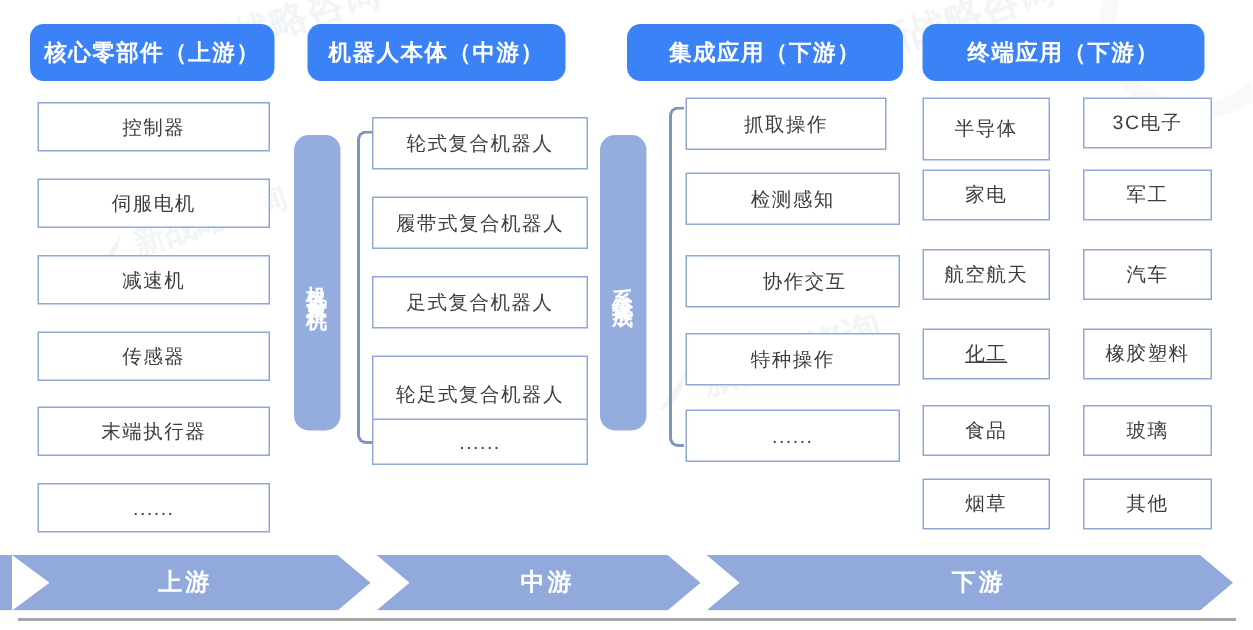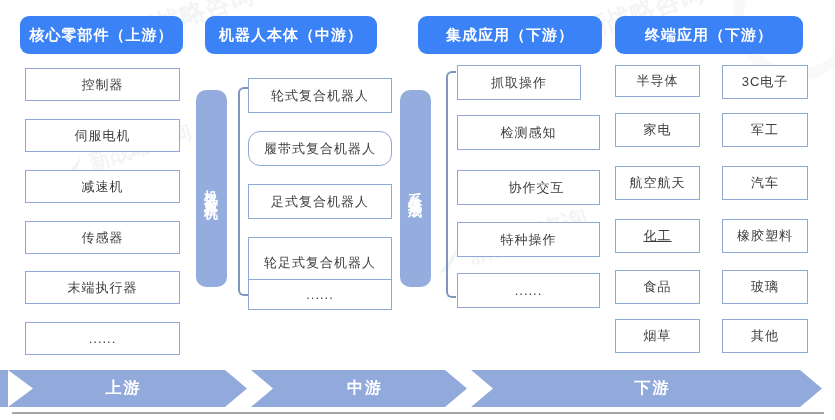--- a/index.html
+++ b/index.html
@@ -90,35 +90,35 @@
   <div class="box" style="left:25px;top:119px;width:155px;height:33px;">伺服电机</div>
   <div class="box" style="left:25px;top:170px;width:155px;height:33px;">减速机</div>
   <div class="box" style="left:25px;top:221px;width:155px;height:33px;">传感器</div>
   <div class="box" style="left:25px;top:271px;width:155px;height:33px;">末端执行器</div>
   <div class="box" style="left:25px;top:322px;width:155px;height:33px;">......</div>
 
   <div class="vbar" style="left:196px;">机器人整机</div>
 
   <div class="bracket" style="left:238px;top:87px;height:209px;"></div>
   <div class="box" style="left:248px;top:78px;width:144px;height:35px;">轮式复合机器人</div>
-  <div class="box" style="left:248px;top:131px;width:144px;height:35px;border-radius:12px;">履带式复合机器人</div>
+  <div class="box" style="left:248px;top:131px;width:144px;height:35px;">履带式复合机器人</div>
   <div class="box" style="left:248px;top:184px;width:144px;height:35px;">足式复合机器人</div>
   <div class="box" style="left:248px;top:237px;width:144px;height:51px;">轮足式复合机器人</div>
   <div class="box" style="left:248px;top:279px;width:144px;height:31px;">......</div>
 
   <div class="vbar" style="left:400px;">系统集成</div>
 
   <div class="bracket" style="left:446px;top:71px;height:227px;"></div>
-  <div class="box" style="left:457px;top:65px;width:124px;height:35px;">抓取操作</div>
+  <div class="box" style="left:457px;top:65px;width:134px;height:35px;">抓取操作</div>
   <div class="box" style="left:457px;top:115px;width:143px;height:35px;">检测感知</div>
   <div class="box" style="left:457px;top:170px;width:143px;height:35px;padding-left:16px;">协作交互</div>
   <div class="box" style="left:457px;top:222px;width:143px;height:35px;">特种操作</div>
   <div class="box" style="left:457px;top:273px;width:143px;height:35px;">......</div>
 
-  <div class="box" style="left:615px;top:65px;width:85px;height:32px;">半导体</div>
+  <div class="box" style="left:615px;top:65px;width:85px;height:42px;">半导体</div>
   <div class="box" style="left:615px;top:113px;width:85px;height:34px;">家电</div>
   <div class="box" style="left:615px;top:166px;width:85px;height:34px;">航空航天</div>
   <div class="box" style="left:615px;top:219px;width:85px;height:34px;text-decoration:underline;">化工</div>
   <div class="box" style="left:615px;top:270px;width:85px;height:34px;">食品</div>
   <div class="box" style="left:615px;top:319px;width:85px;height:34px;">烟草</div>
 
   <div class="box" style="left:722px;top:65px;width:86px;height:34px;">3C电子</div>
   <div class="box" style="left:722px;top:113px;width:86px;height:34px;">军工</div>
   <div class="box" style="left:722px;top:166px;width:86px;height:34px;">汽车</div>
   <div class="box" style="left:722px;top:219px;width:86px;height:34px;">橡胶塑料</div>

